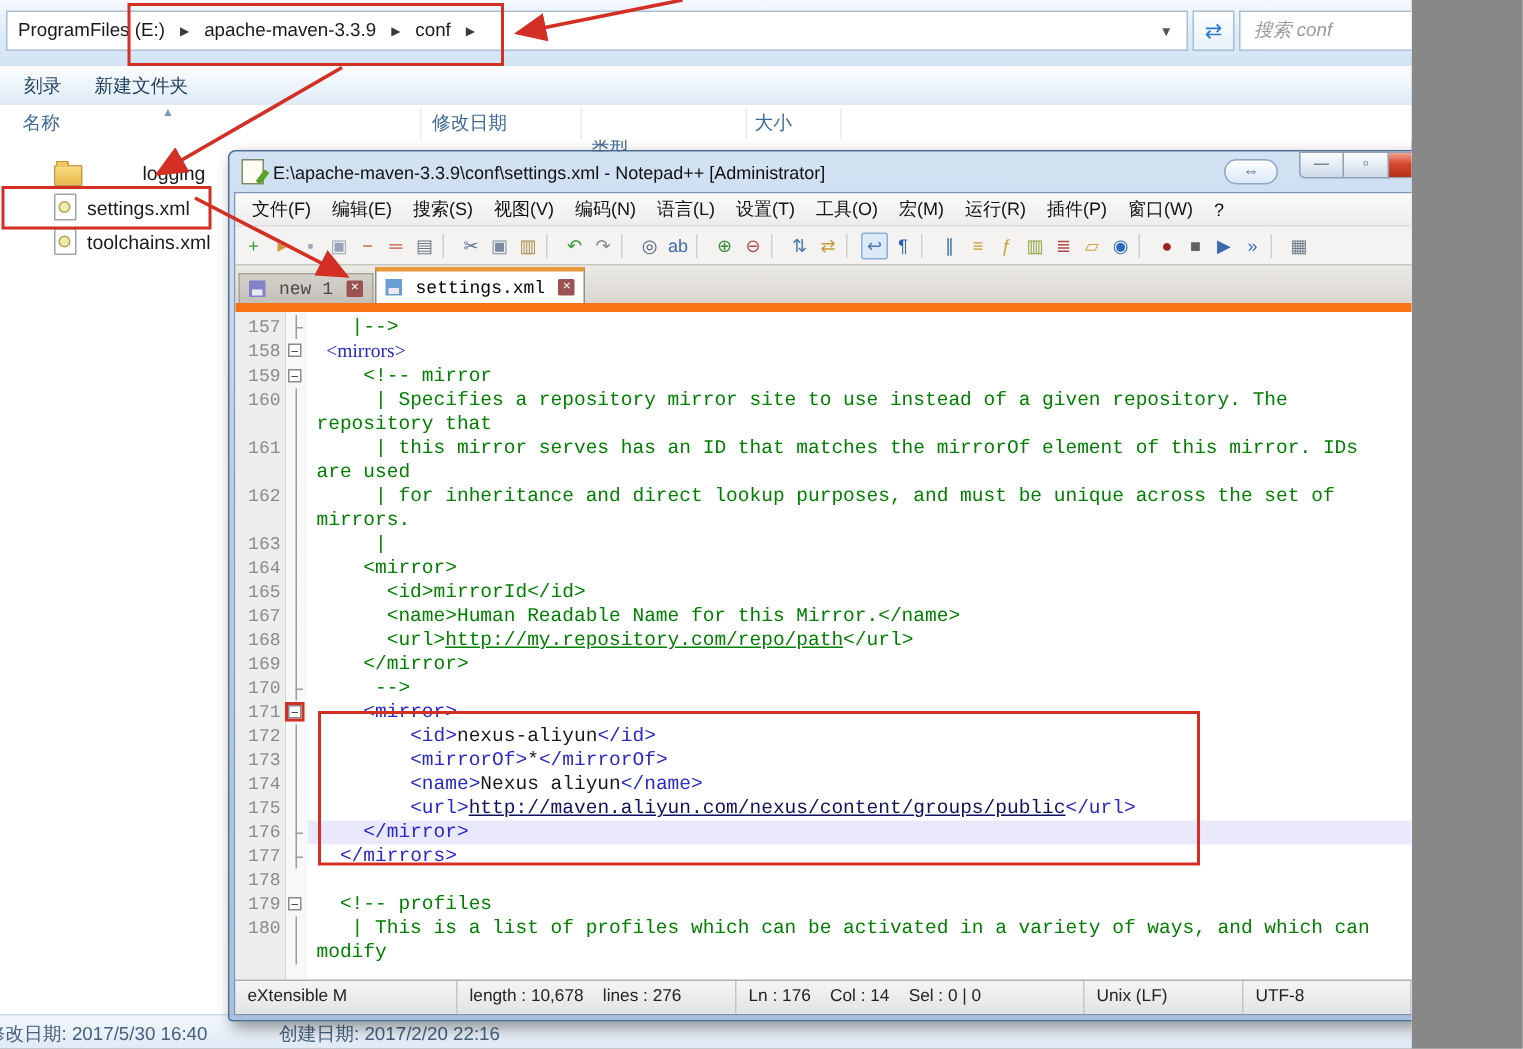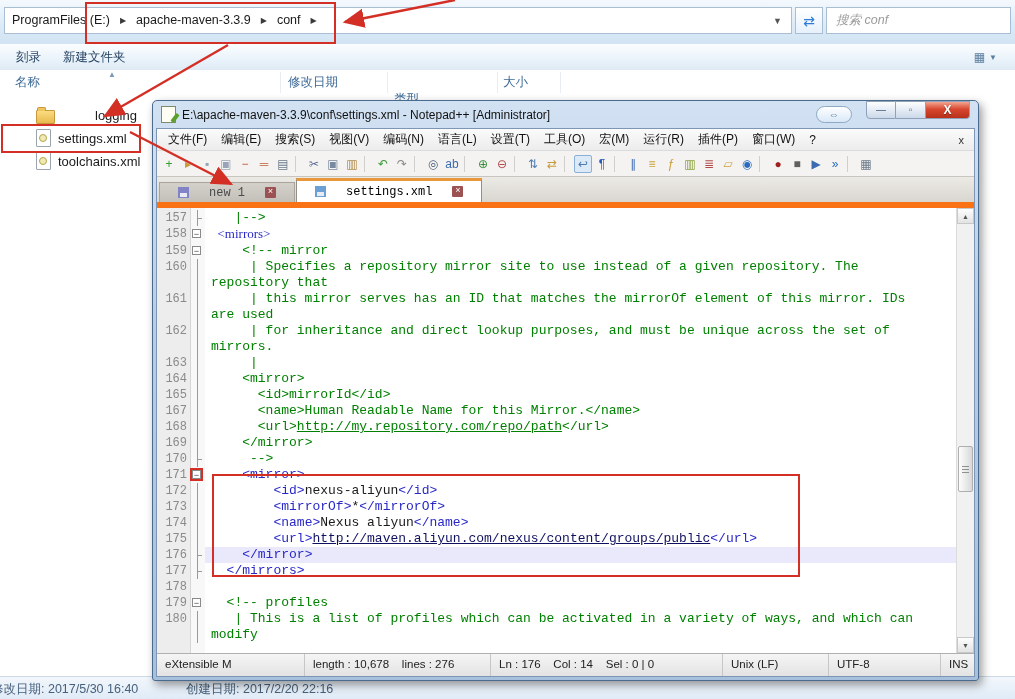--- a/index.html
+++ b/index.html
@@ -1,16 +1,16 @@
 <!DOCTYPE html>
 <html><head>
 <meta charset="utf-8">
 <style>
   html,body{margin:0;padding:0;background:#888;}
-  .canvas{position:relative;width:1015px;height:699px;background:#fff;overflow:hidden;
+  .canvas{position:relative;width:941px;height:699px;background:#fff;overflow:hidden;
     font-family:"Liberation Sans","DejaVu Sans",sans-serif;-webkit-font-smoothing:antialiased;}
 
   
   .addr-band{position:absolute;left:0;top:0;width:1015px;height:44px;
     background:linear-gradient(#f4f9fd,#dcebf8 55%,#d2e3f3);border-bottom:1px solid #c6d4e2;}
   .addr-field{position:absolute;left:4px;top:7px;width:788px;height:27px;background:#fff;
     border:1px solid #a9bed2;display:flex;align-items:center;box-sizing:border-box;}
   .crumb{padding:0 7px;font-size:12.5px;color:#1a1a1a;white-space:nowrap;height:25px;line-height:25px;}
   .crumb-sep{color:#3a3a3a;font-size:8px;padding:0 3px;}
   .addr-dd{margin-left:auto;padding:0 9px;color:#555;font-size:9px;}
@@ -70,21 +70,21 @@
   .menu-item{padding:0 7px;}
   .menubar-x{margin-left:auto;padding-right:10px;color:#333;font-size:11px;}
   .npp-toolbar{height:25px;background:#f4f3f1;border-top:1px solid #dcdcdc;display:flex;
     align-items:center;padding:0 3px;gap:1px;flex:0 0 auto;}
   .tb-icon{width:18px;height:18px;display:flex;align-items:center;justify-content:center;
     font-size:12px;border-radius:2px;flex:0 0 auto;}
   .tb-icon.pressed{border:1px solid #8ab0d8;background:#dceaf8;box-sizing:border-box;}
   .tb-sep{width:6px;height:16px;border-left:1px solid #d0cfcc;margin:0 2px;flex:0 0 auto;}
   .npp-tabbar{height:25px;background:linear-gradient(#eceae5,#d9d6d0);border-top:1px solid #c8c5bf;
     display:flex;align-items:flex-end;padding-left:2px;gap:1px;flex:0 0 auto;}
-  .tab{display:flex;align-items:center;gap:20px;padding:0 18px;
+  .tab{display:flex;align-items:center;gap:9px;padding:0 6px;
     font-family:"Liberation Mono","DejaVu Sans Mono",monospace;font-size:12px;box-sizing:border-box;}
   .tab.inactive{height:20px;background:linear-gradient(#d4d1ca,#c3c0b9);color:#4a4a4a;
     border:1px solid #a8a49c;border-bottom:none;}
   .tab.active{height:24px;background:#fff;color:#000;border:1px solid #948f86;border-bottom:none;
     border-top:3px solid #e8983a;}
   .floppy{width:11px;height:11px;position:relative;flex:0 0 auto;}
   .floppy::after{content:"";position:absolute;left:2px;bottom:1px;width:7px;height:4px;background:#eaeaf4;}
   .tab-x{width:11px;height:11px;background:#9c5252;color:#fff;font-size:9px;line-height:11px;
     text-align:center;border-radius:1px;flex:0 0 auto;}
   .npp-editor{flex:1;display:flex;background:#fff;border-top:6px solid #f97316;min-height:0;overflow:hidden;}

